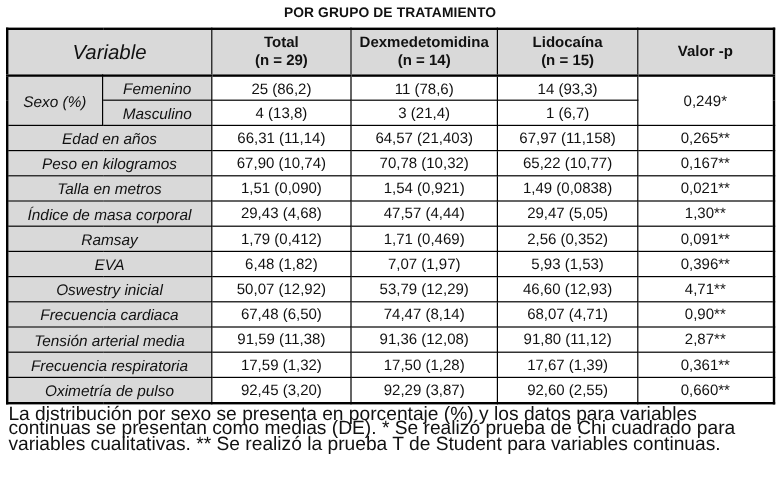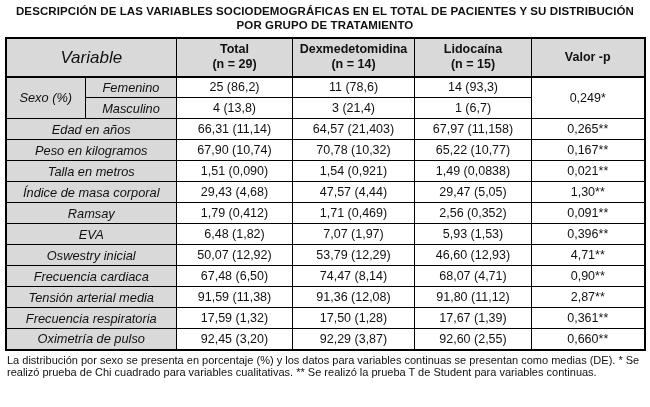--- a/index.html
+++ b/index.html
@@ -59,34 +59,33 @@
     background: #ffffff;
   }
   tbody td.lbl {
     background: #d9d9d9;
     font-style: italic;
     font-size: 12.8px;
   }
   .footnote {
     width: 640px;
     margin: 3px auto 0 auto;
-    font-size: 11px;
+    font-size: 16px;
     line-height: 12.6px;
     text-align: left;
     padding-left: 2px;
     box-sizing: border-box;
   }
 </style>
 </head>
 <body>
 
 <div class="page">
 
   <div class="title-block">
-    <div>DESCRIPCIÓN DE LAS VARIABLES SOCIODEMOGRÁFICAS EN EL TOTAL DE PACIENTES Y SU DISTRIBUCIÓN</div>
     <div>POR GRUPO DE TRATAMIENTO</div>
   </div>
 
   <table class="main">
     <colgroup>
       <col style="width:80px">
         <col style="width:91px">
         <col style="width:116px">
       <col style="width:122px">
         <col style="width:117px">

